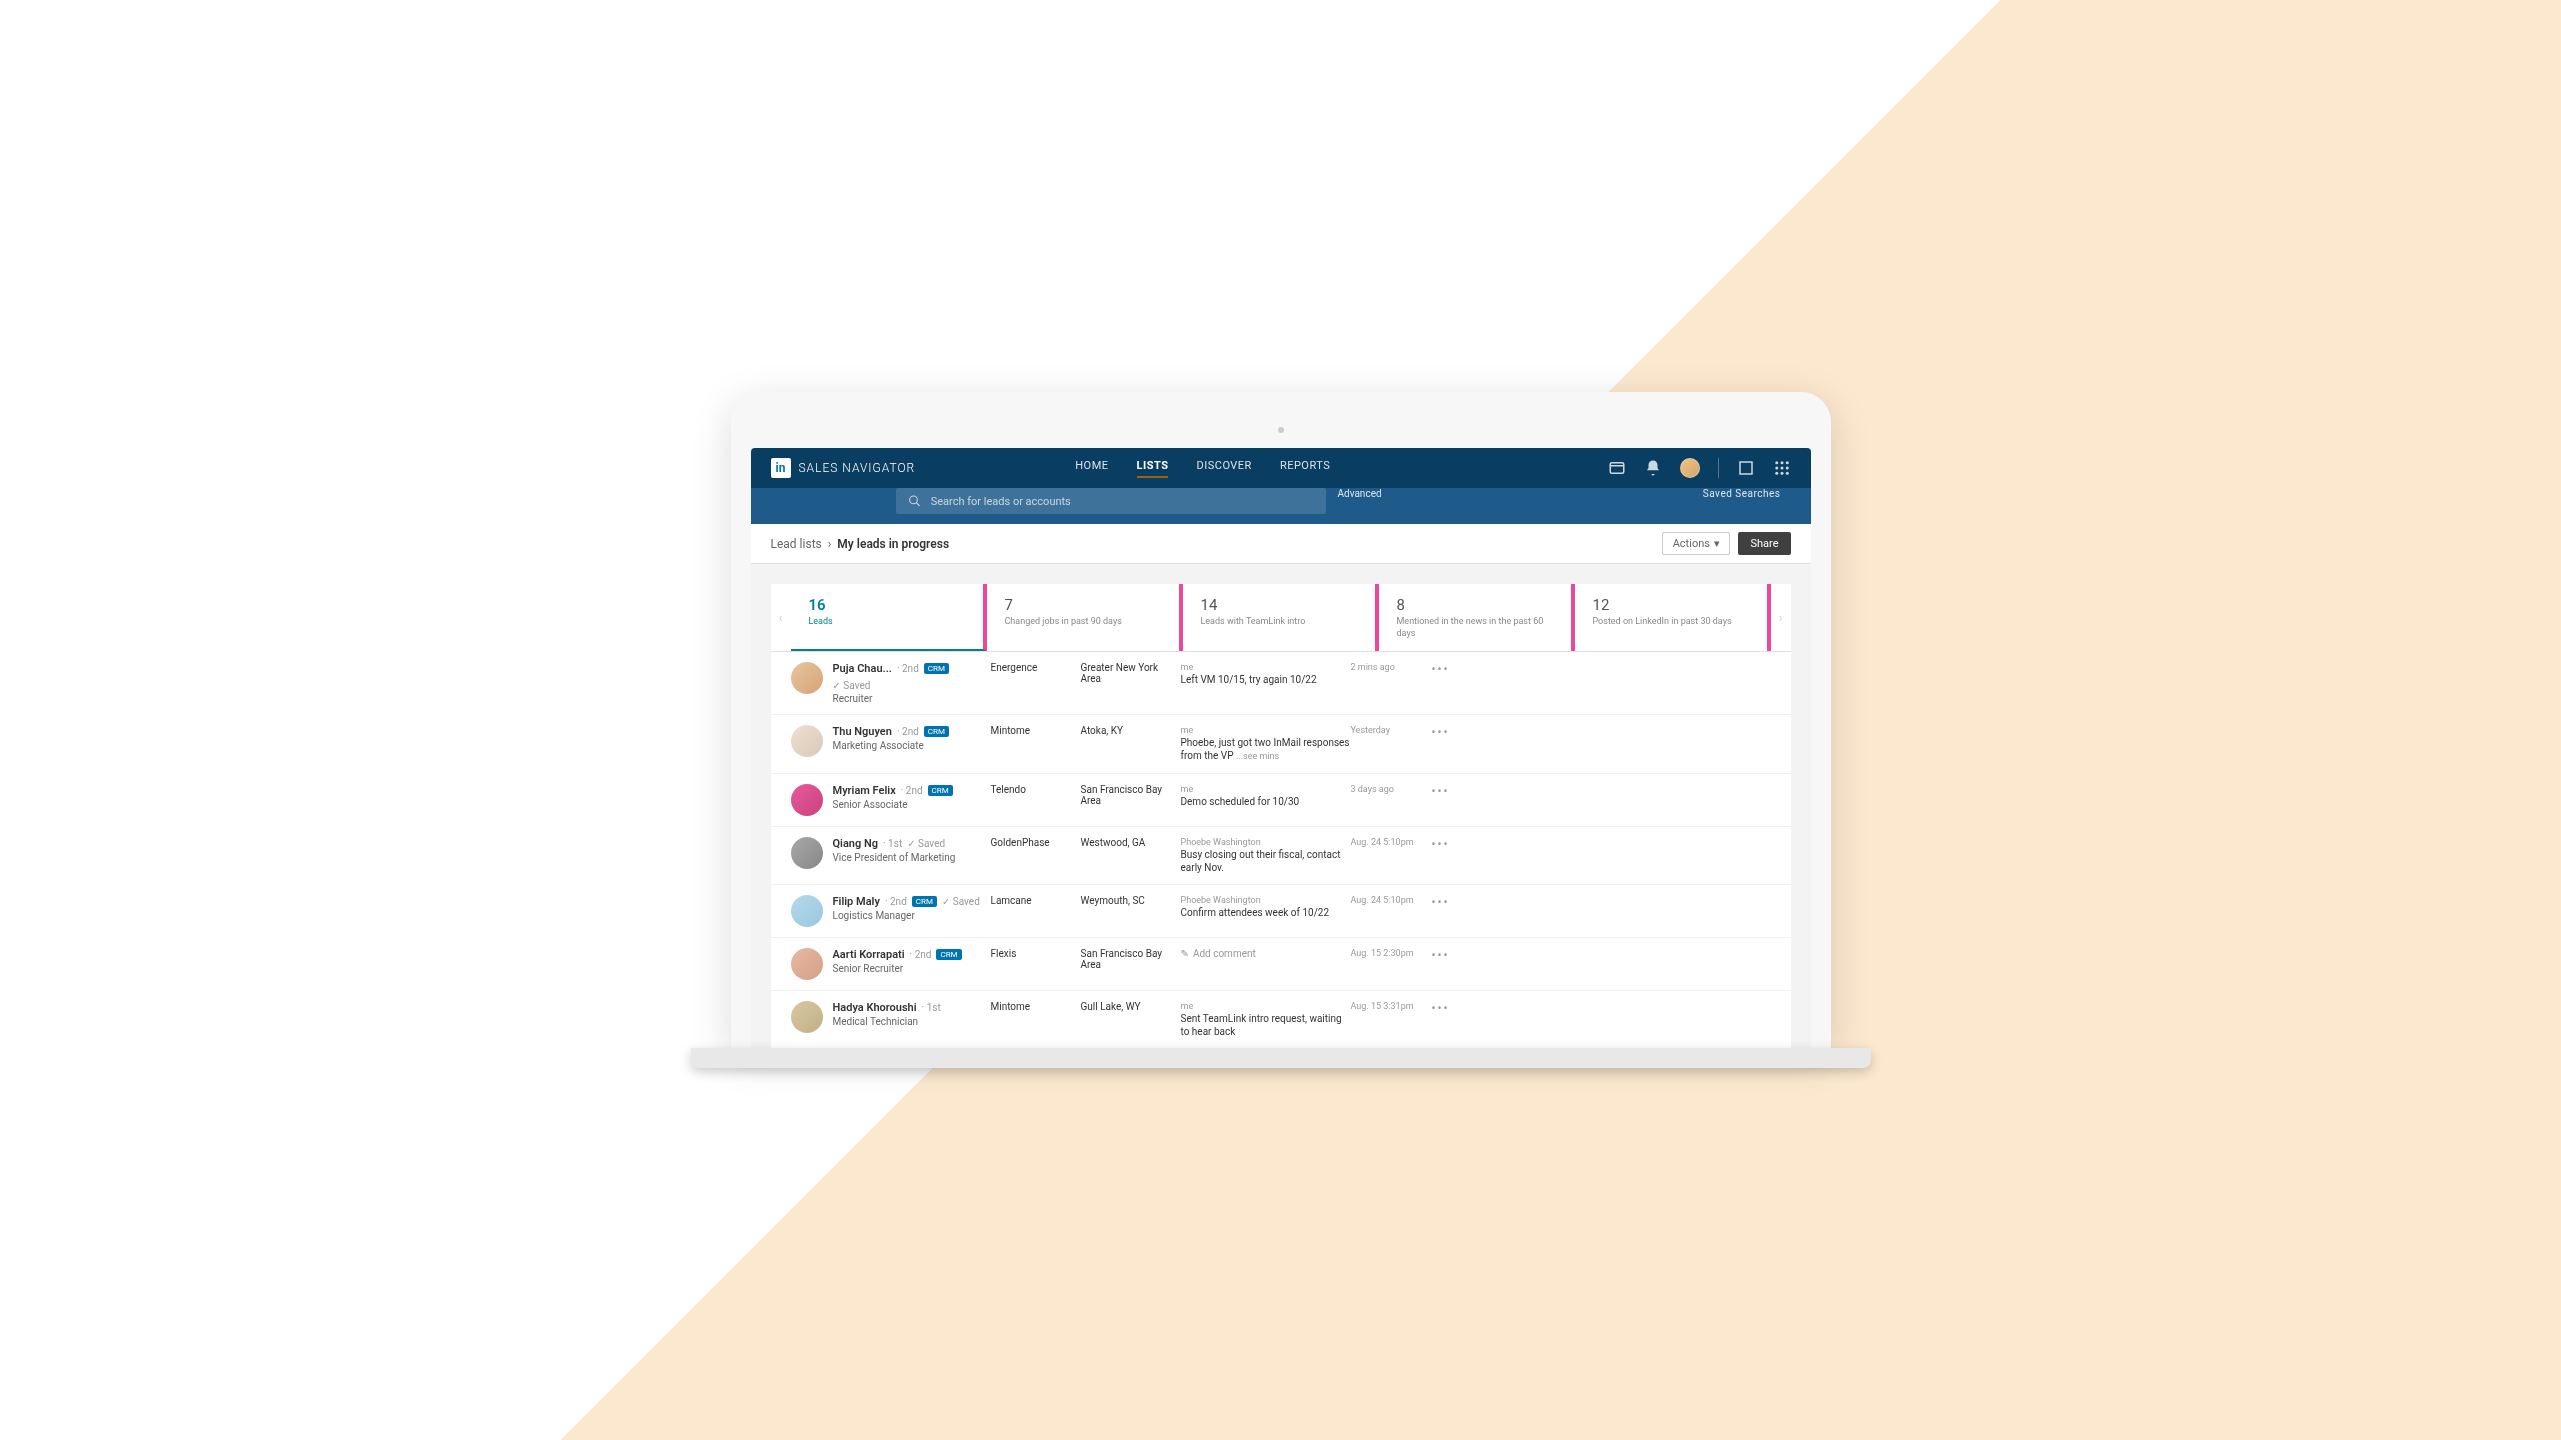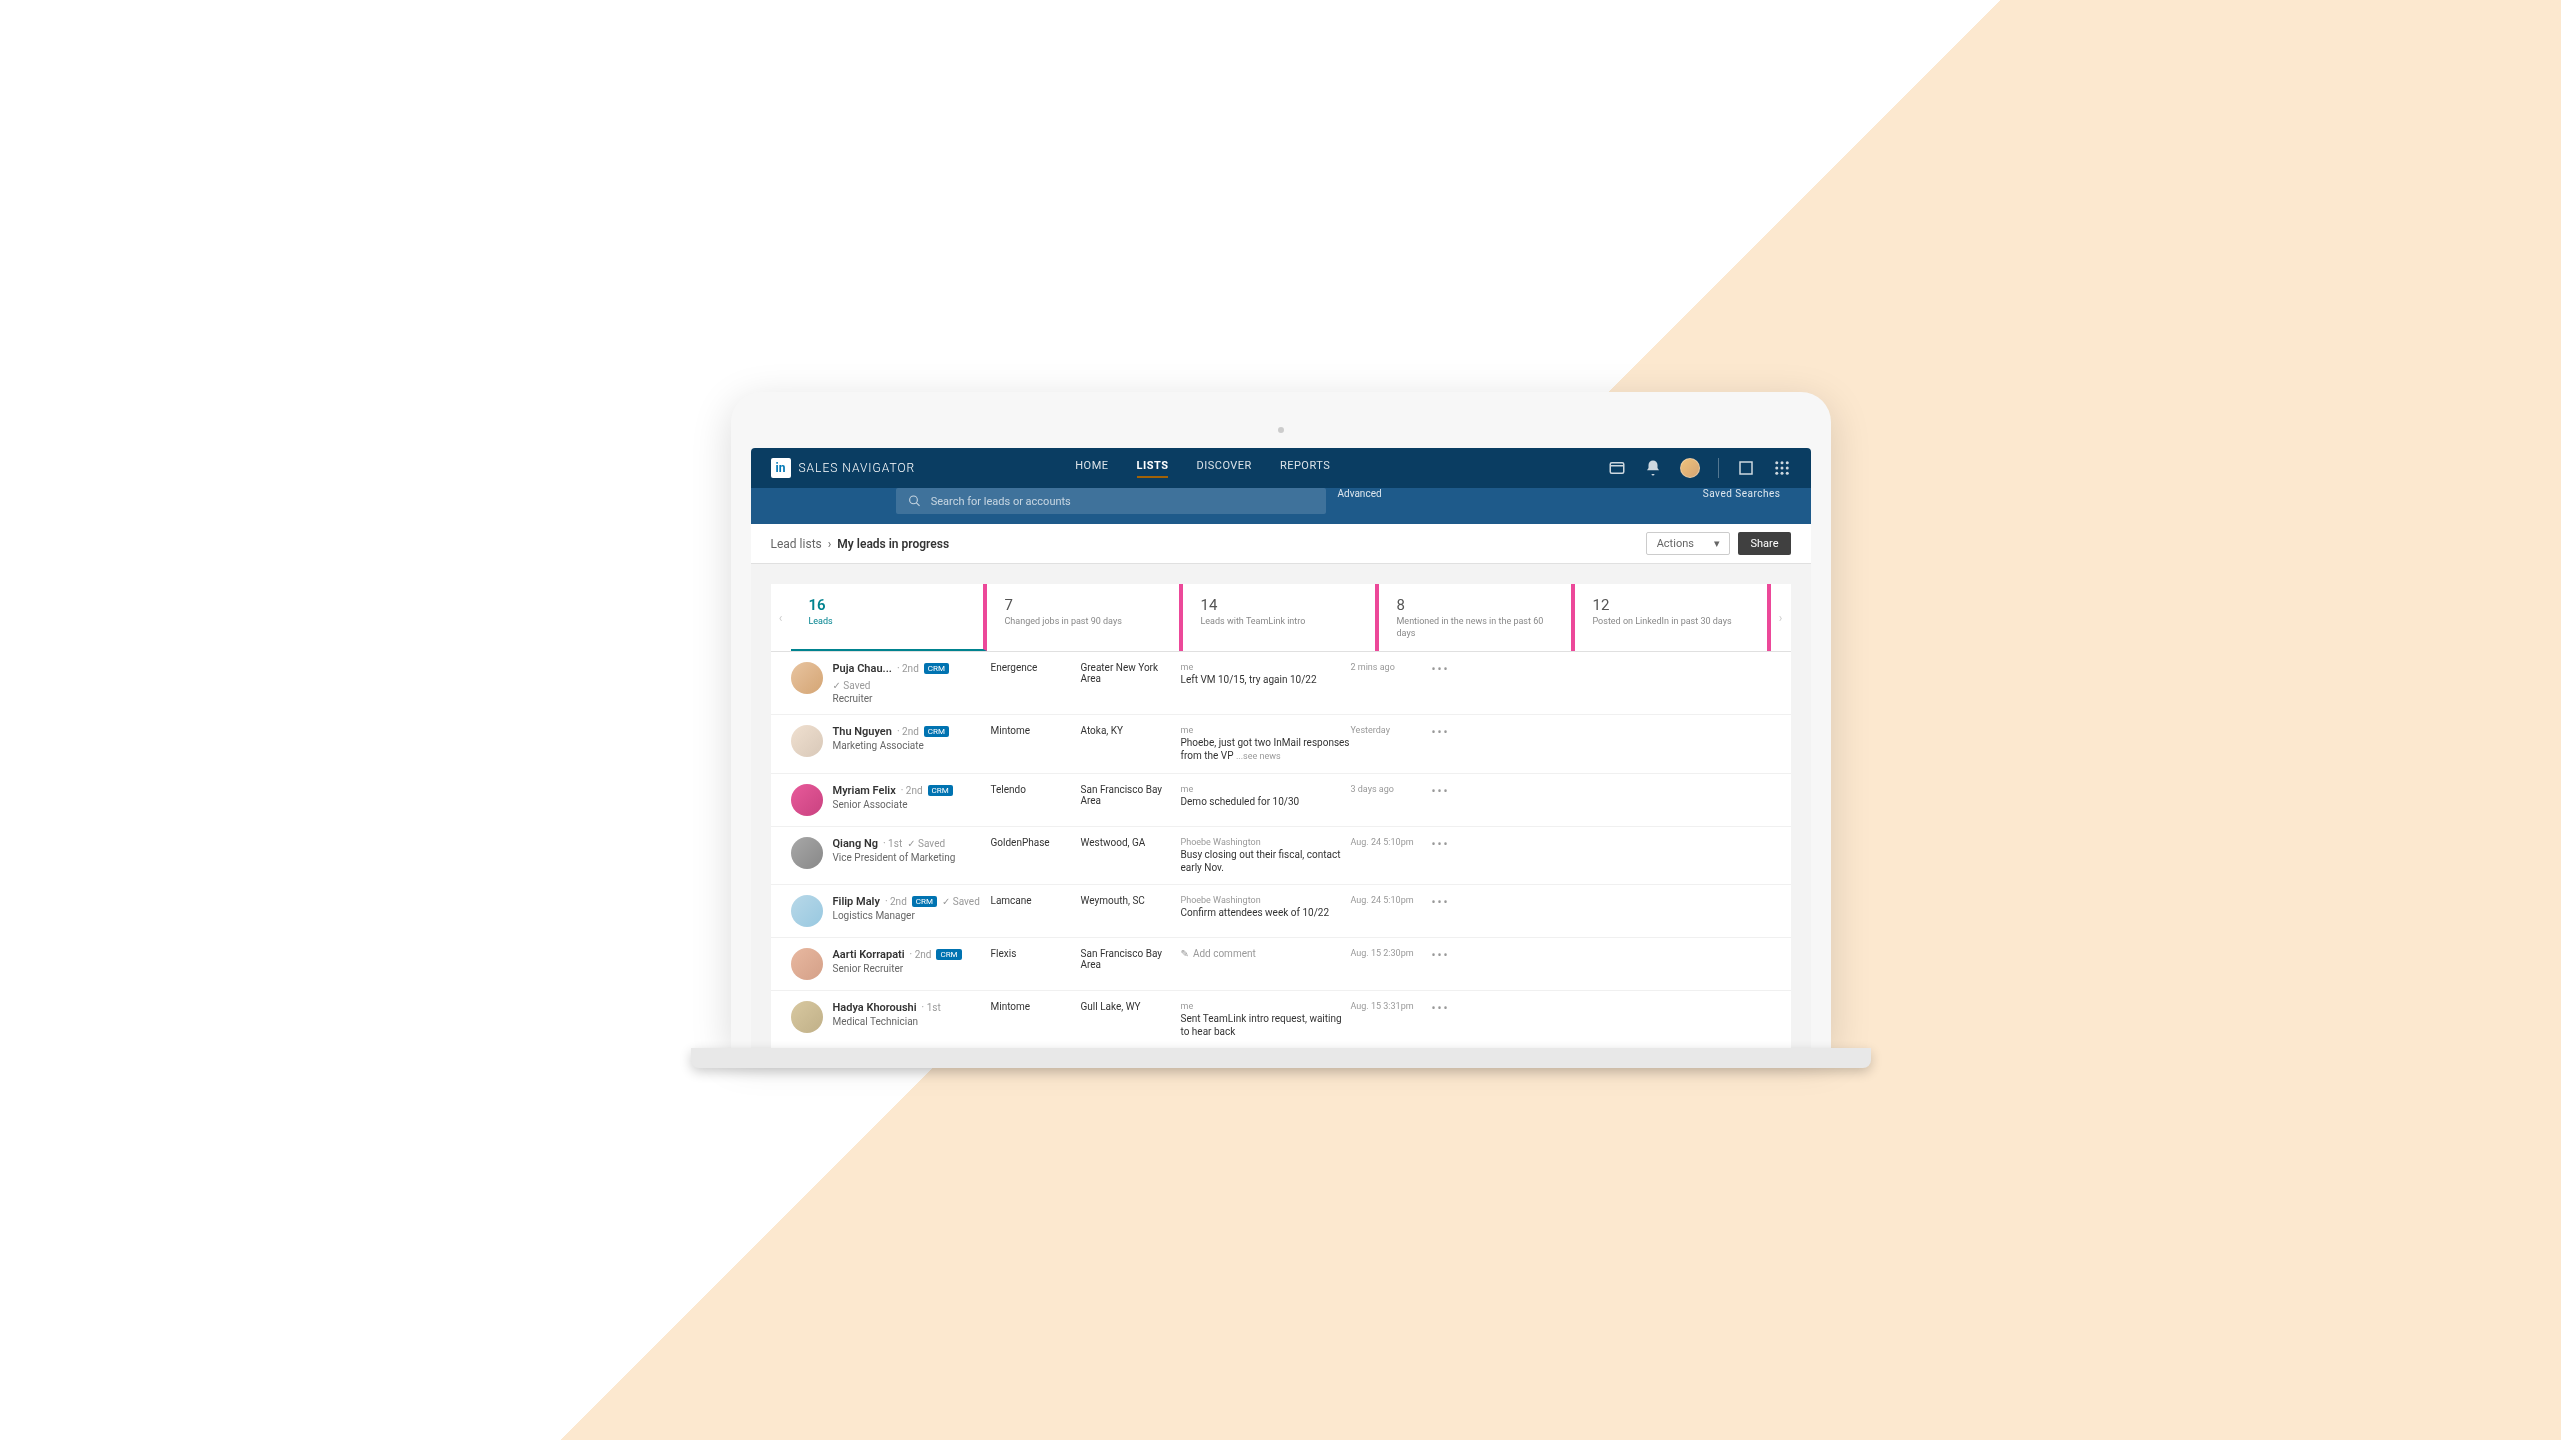--- a/index.html
+++ b/index.html
@@ -22,21 +22,21 @@
 .search-wrap { background: rgba(255,255,255,0.15); border-radius: 2px; height: 26px; display: flex; align-items: center; padding: 0 12px; flex: 0 0 430px; margin-left: 125px; }
 .search-icon { width: 14px; height: 14px; opacity: 0.7; margin-right: 10px; }
 .search-input { background: transparent; border: none; color: #fff; font-size: 11px; outline: none; width: 100%; }
 .search-input::placeholder { color: rgba(255,255,255,0.7); }
 .adv { color: rgba(255,255,255,0.85); font-size: 10px; margin-left: 12px; cursor: pointer; }
 .saved-search { color: rgba(255,255,255,0.85); font-size: 10px; margin-left: auto; margin-right: 10px; cursor: pointer; letter-spacing: 0.5px; }
 .subheader { background: #fff; height: 40px; border-bottom: 1px solid #e0e0e0; display: flex; align-items: center; padding: 0 20px; }
 .breadcrumb { font-size: 12px; color: #666; display: flex; align-items: center; gap: 6px; }
 .breadcrumb .current { color: #333; font-weight: 600; }
 .subheader-right { margin-left: auto; display: flex; gap: 8px; }
-.btn-outline { border: 1px solid #ccc; background: #fff; color: #666; font-size: 11px; padding: 4px 10px; border-radius: 2px; cursor: pointer; display: flex; align-items: center; gap: 20px; }
+.btn-outline { border: 1px solid #ccc; background: #fff; color: #666; font-size: 11px; padding: 4px 10px; border-radius: 2px; cursor: pointer; display: flex; align-items: center; gap: 4px; }
 .btn-primary { border: none; background: #404040; color: #fff; font-size: 11px; padding: 5px 12px; border-radius: 2px; cursor: pointer; }
 .content { background: #f3f3f3; padding: 0 20px; height: calc(100% - 116px); overflow: hidden; }
 .tabs { background: #fff; display: flex; border-bottom: 1px solid #e0e0e0; position: relative; margin-top: 20px; }
 .tab-arrow { width: 20px; display: flex; align-items: center; justify-content: center; color: #ccc; font-size: 12px; cursor: pointer; }
 .tab { padding: 12px 18px; border-right: 4px solid #ec4899; flex: 1; cursor: pointer; }
 .tab.active { border-bottom: 2px solid #00838f; }
 .tab-num { font-size: 15px; color: #555; }
 .tab.active .tab-num { color: #00838f; font-weight: 600; }
 .tab-label { font-size: 9px; color: #888; margin-top: 2px; line-height: 1.3; }
 .tab.active .tab-label { color: #00838f; }
@@ -205,21 +205,21 @@
                   <span class="degree">· 2nd</span>
                   <span class="crm-badge">CRM</span>
                 </div>
         <div class="title-line">Marketing Associate</div>
       </div>
     </div>
     <div class="cell col-account">Mintome</div>
     <div class="cell col-geo">Atoka, KY</div>
     <div class="comment-cell">
               <div class="comment-author">me</div>
-              <div class="comment-text">Phoebe, just got two InMail responses from the VP <span class="see-more">...see news</span></div>
+              <div class="comment-text">Phoebe, just got two InMail responses from the VP <span class="see-more">...see mins</span></div>
             </div>
     <div class="updated-cell">Yesterday</div>
     <div class="more-cell">•••</div>
   </div>
           <div class="row">
     <div class="name-cell">
       <div class="avatar" style="background:linear-gradient(135deg,#e85a9a,#c94280)"></div>
       <div class="name-info">
         <div class="name-line">
                   <span class="lead-name">Myriam Felix</span> 

